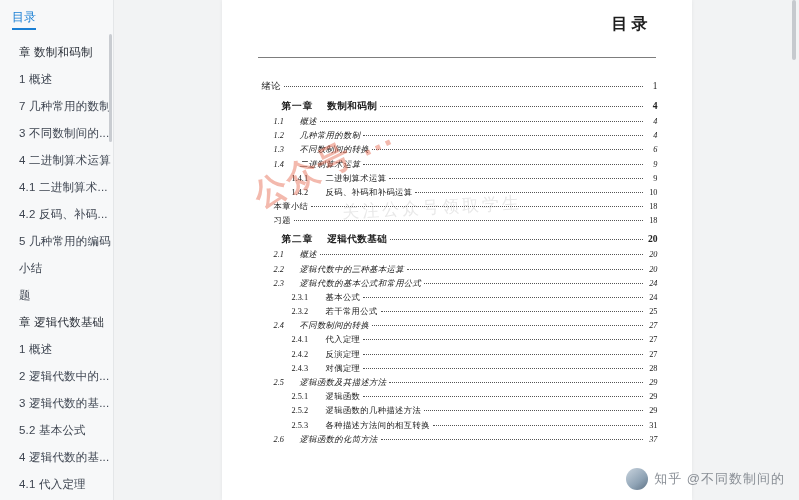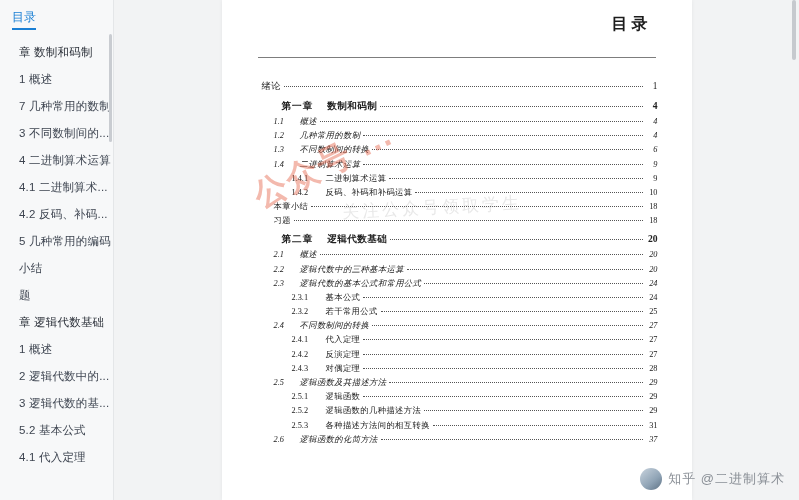--- a/index.html
+++ b/index.html
@@ -245,20 +245,21 @@
       <div class="toc-item">4.1 二进制算术...</div>
       <div class="toc-item">4.2 反码、补码...</div>
       <div class="toc-item">5 几种常用的编码</div>
       <div class="toc-item">小结</div>
       <div class="toc-item">题</div>
       <div class="toc-item chapter">章  逻辑代数基础</div>
       <div class="toc-item">1 概述</div>
       <div class="toc-item">2 逻辑代数中的...</div>
       <div class="toc-item">3 逻辑代数的基...</div>
       <div class="toc-item">5.2 基本公式</div>
+      <div class="toc-item">4 逻辑代数的基...</div>
       <div class="toc-item">4.1 代入定理</div>
     </div>
     <div class="sidebar-scrollbar"></div>
   </aside>
 
   <main class="reader">
     <div class="page">
 
       <div class="page-title">目录</div>
       <div class="title-rule"></div>
@@ -495,16 +496,16 @@
       <div class="wm-faint">关注公众号领取学生</div>
       <div class="wm-diagonal">公⁠众号 ...</div>
     </div>
 
     <div class="right-rail">
       <div class="rail-scrollbar"></div>
     </div>
 
     <div class="wm-corner">
       <span class="wm-avatar"></span>
-      <span class="wm-corner-text">知乎 @二进制算术</span>
+      <span class="wm-corner-text">知乎 @不同数制间的</span>
     </div>
   </main>
 </div>
 
 </body></html>

